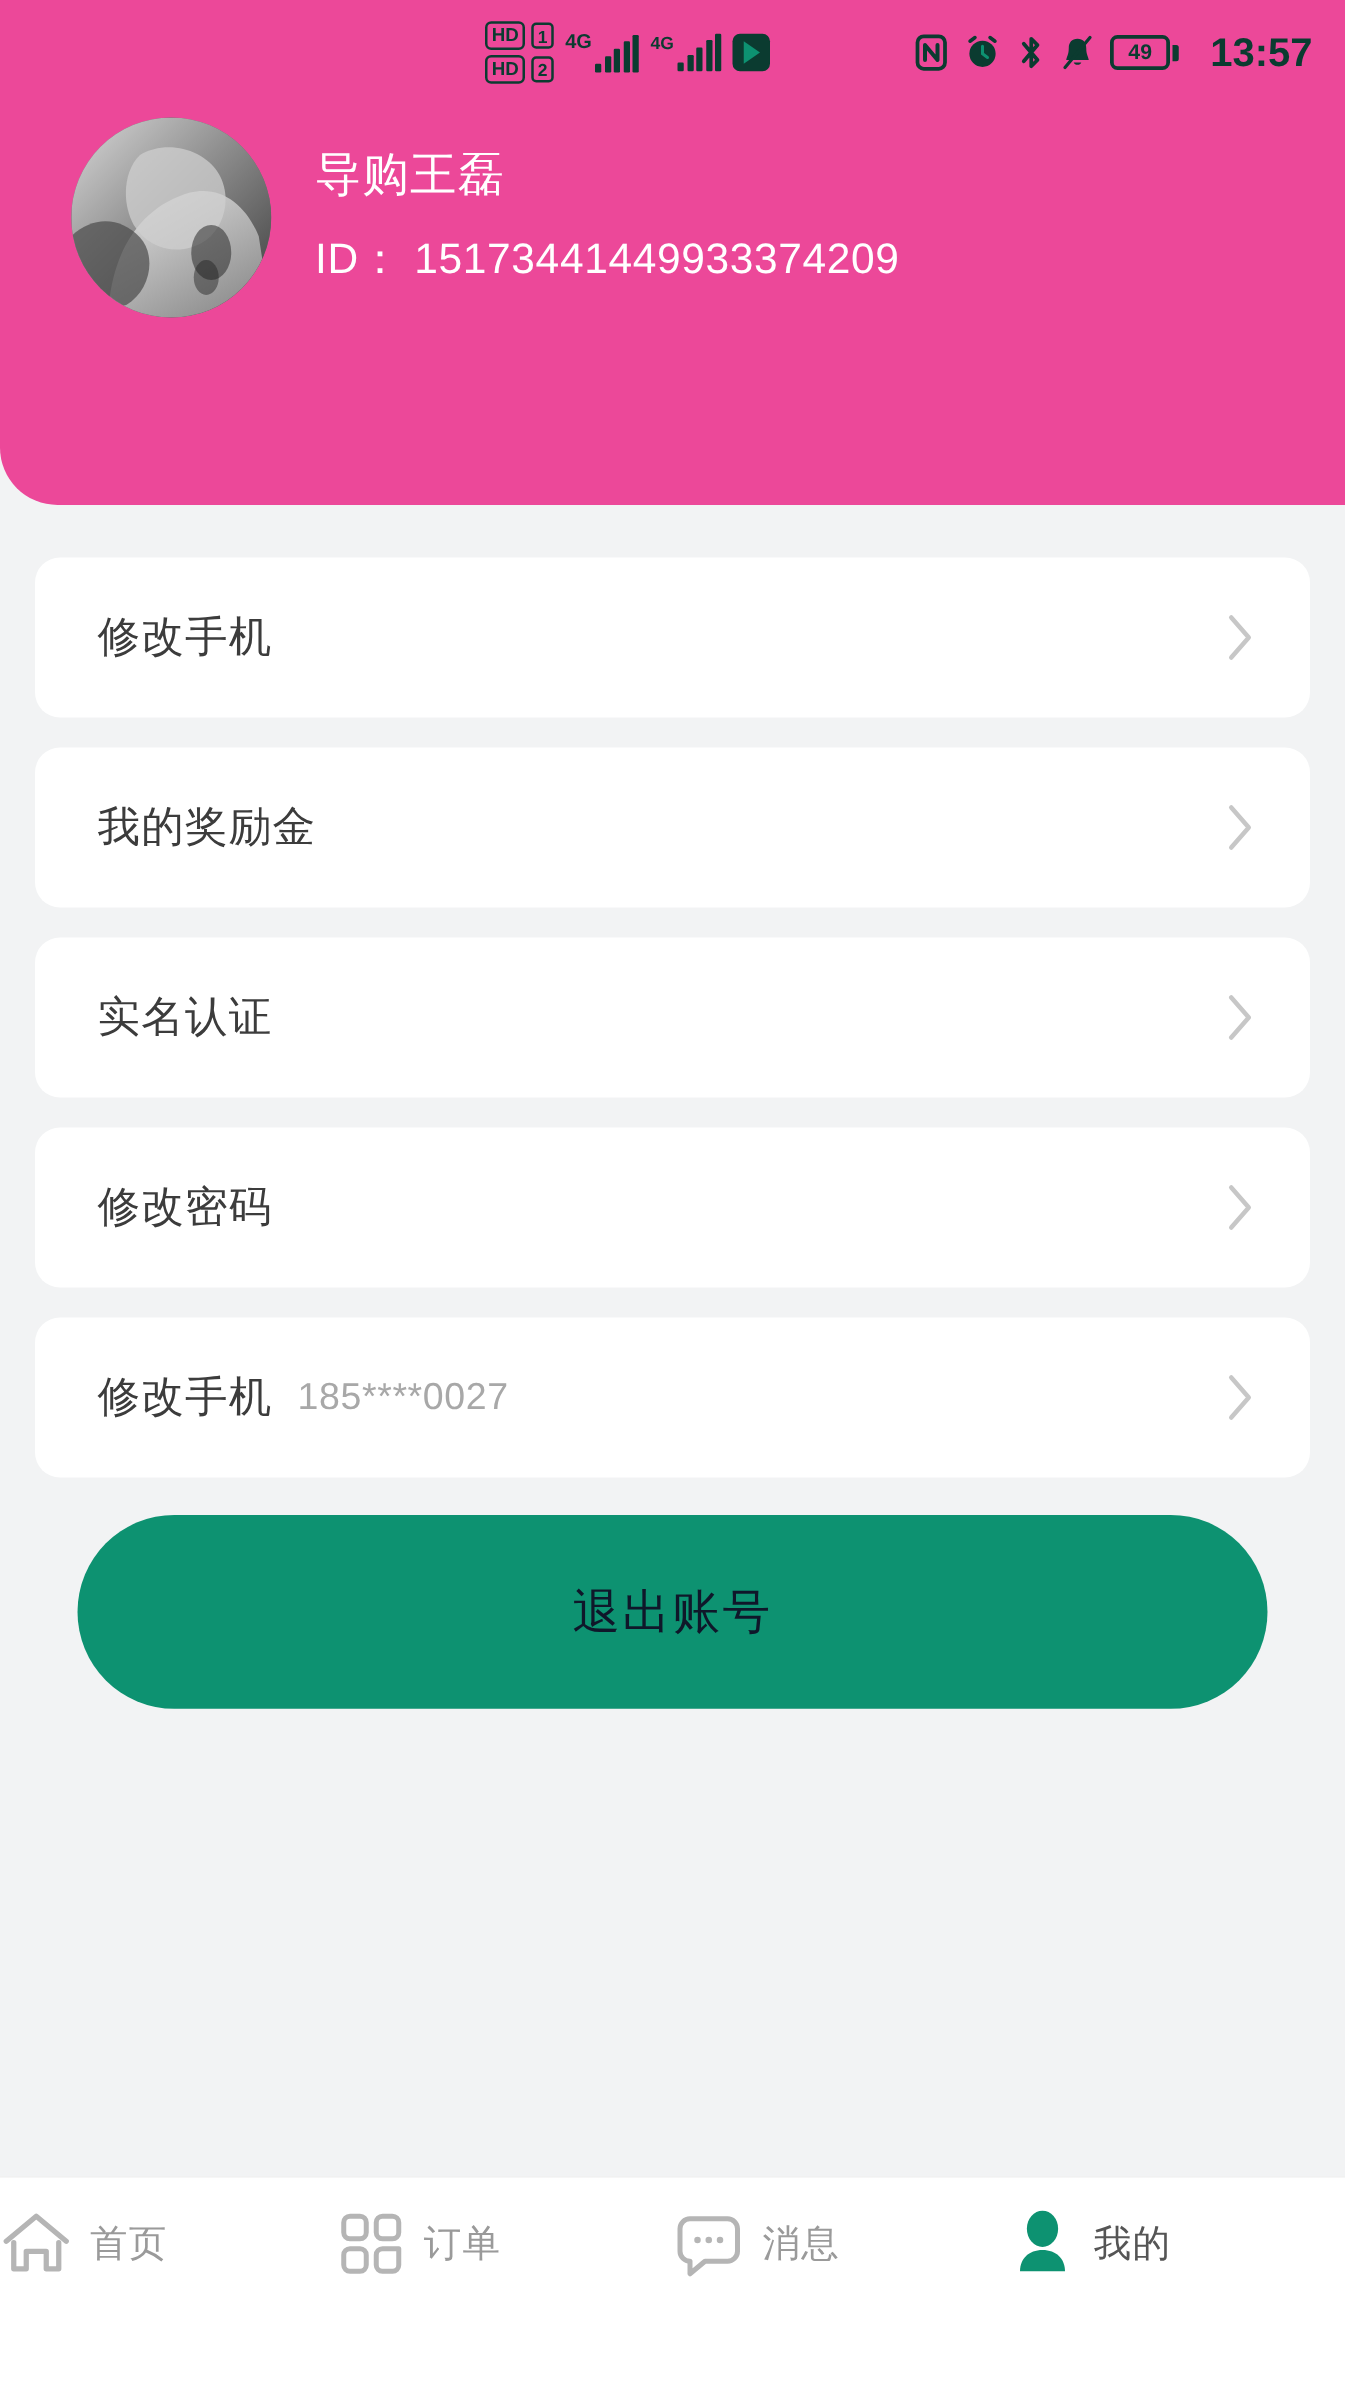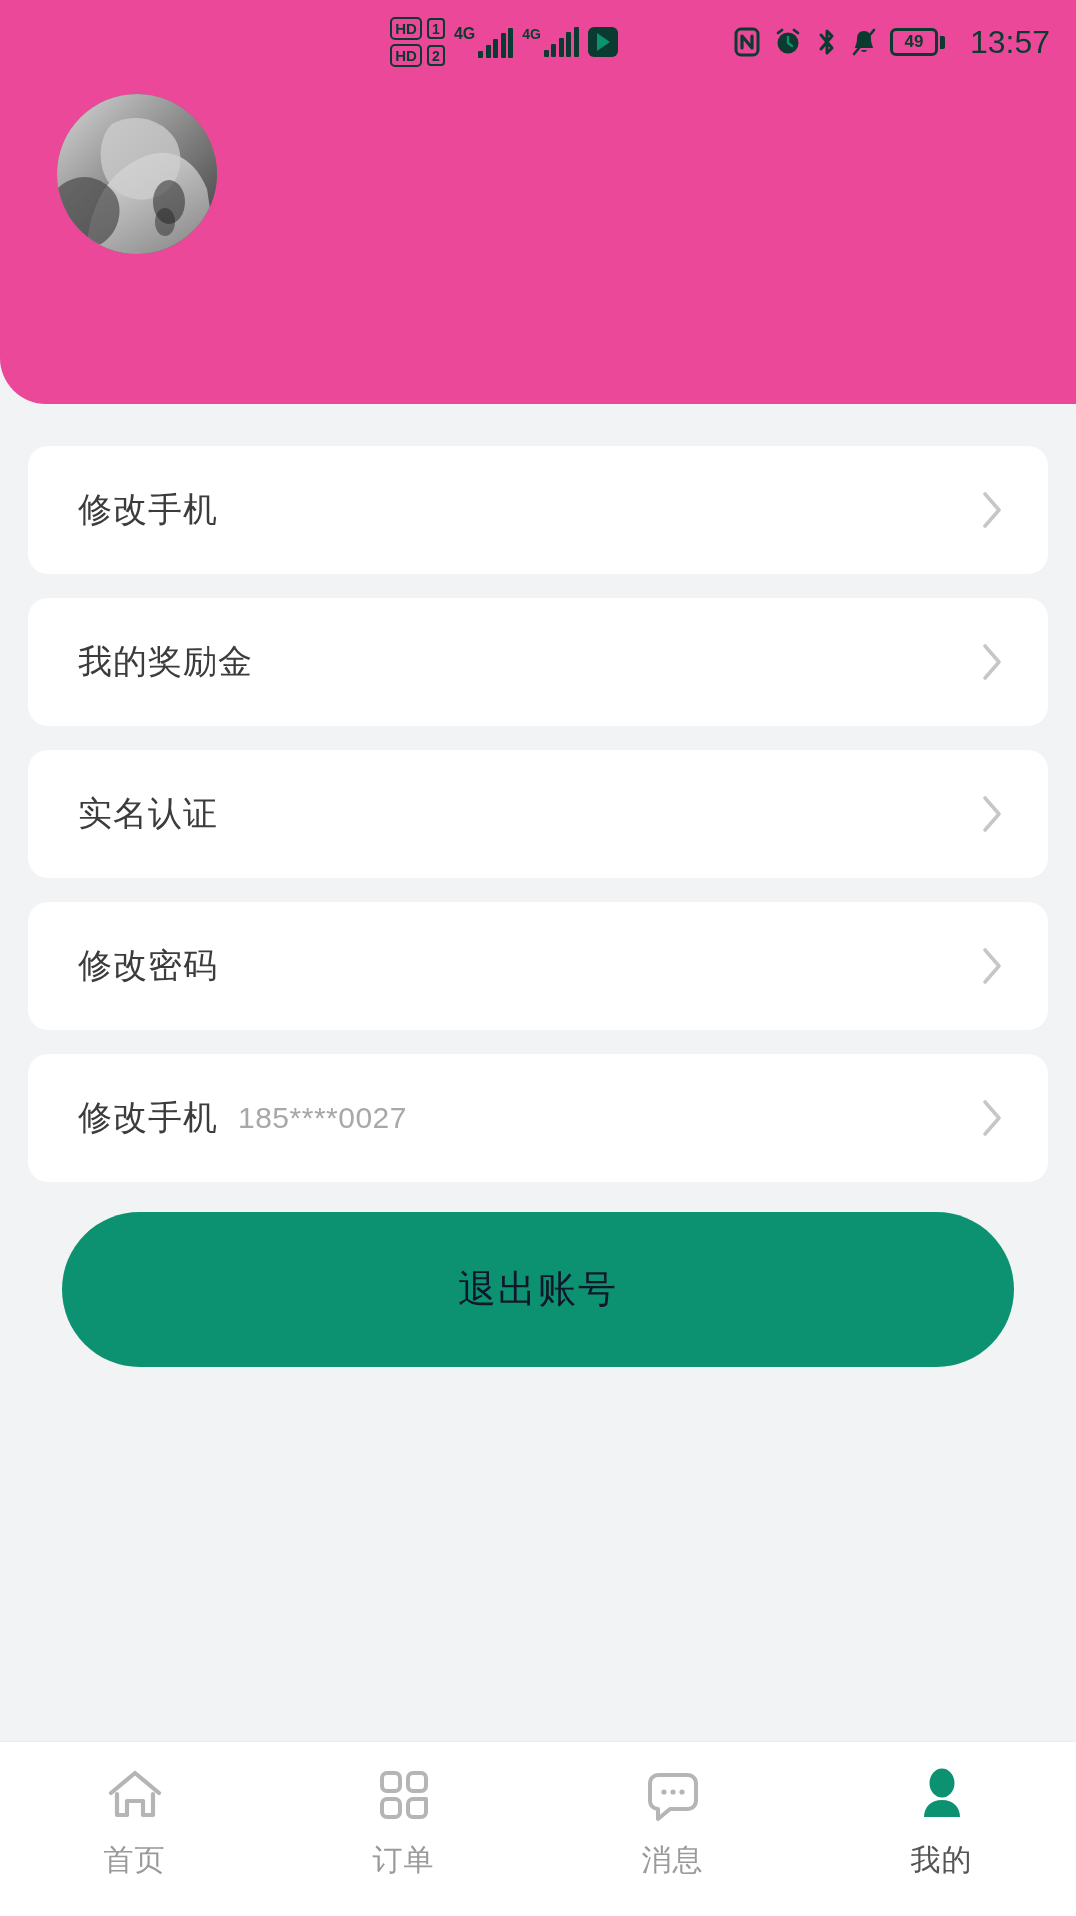--- a/index.html
+++ b/index.html
@@ -103,21 +103,21 @@
     padding: 0 3px;
     color: #0b3b30;
   }
   .batt-cap {
     width: 5px; height: 13px;
     background: #0b3b30;
     border-radius: 0 2px 2px 0;
   }
   .clock {
     font-size: 32px;
-    font-weight: 400;
+    font-weight: 700;
     color: #0b3b30;
     margin-left: 12px;
     letter-spacing: 0px;
     line-height: 1;
   }
 
   
   .profile {
     display: flex;
     align-items: center;
@@ -214,21 +214,20 @@
     height: 175px;
     background: #ffffff;
     display: flex;
     align-items: flex-start;
     padding-top: 22px;
     border-top: 1px solid #ededed;
   }
   .tab {
     flex: 1;
     display: flex;
-    flex-direction: column;
     align-items: center;
     gap: 14px;
     cursor: pointer;
   }
   .tab-icon { height: 62px; display: flex; align-items: center; justify-content: center; }
   .tab-icon svg { display: block; }
   .tab-label {
     font-size: 30px;
     color: #9a9a9a;
     letter-spacing: 1px;
@@ -335,20 +334,24 @@
             </linearGradient>
           </defs>
           <rect width="160" height="160" fill="url(#g1)"></rect>
           <path d="M30 150 C35 100 60 70 95 60 C120 54 140 70 150 95 L160 160 L20 160 Z" fill="url(#g2)" opacity="0.85"></path>
           <path d="M55 30 C75 18 105 24 118 45 C128 62 124 86 108 98 C88 112 62 106 50 86 C40 68 42 42 55 30 Z" fill="#cfcfcf" opacity="0.75"></path>
           <path d="M0 95 C18 78 40 80 55 96 C68 110 64 138 44 150 L0 160 Z" fill="#4a4a4a" opacity="0.7"></path>
           <ellipse cx="112" cy="108" rx="16" ry="22" fill="#2b2b2b" opacity="0.55"></ellipse>
           <ellipse cx="108" cy="128" rx="10" ry="14" fill="#1f1f1f" opacity="0.45"></ellipse>
         </svg>
       </div>
+      <div class="profile-text">
+        <div class="p-name">导购王磊</div>
+        <div class="p-id">ID： 15173441449933374209</div>
+      </div>
     </div>
   </div>
 
   <div class="list">
 
     <div class="card">
       <span class="card-label">修改手机</span>
       <span class="spacer"></span>
       <span class="chevron">
         <svg width="24" height="40" viewBox="0 0 24 40">

